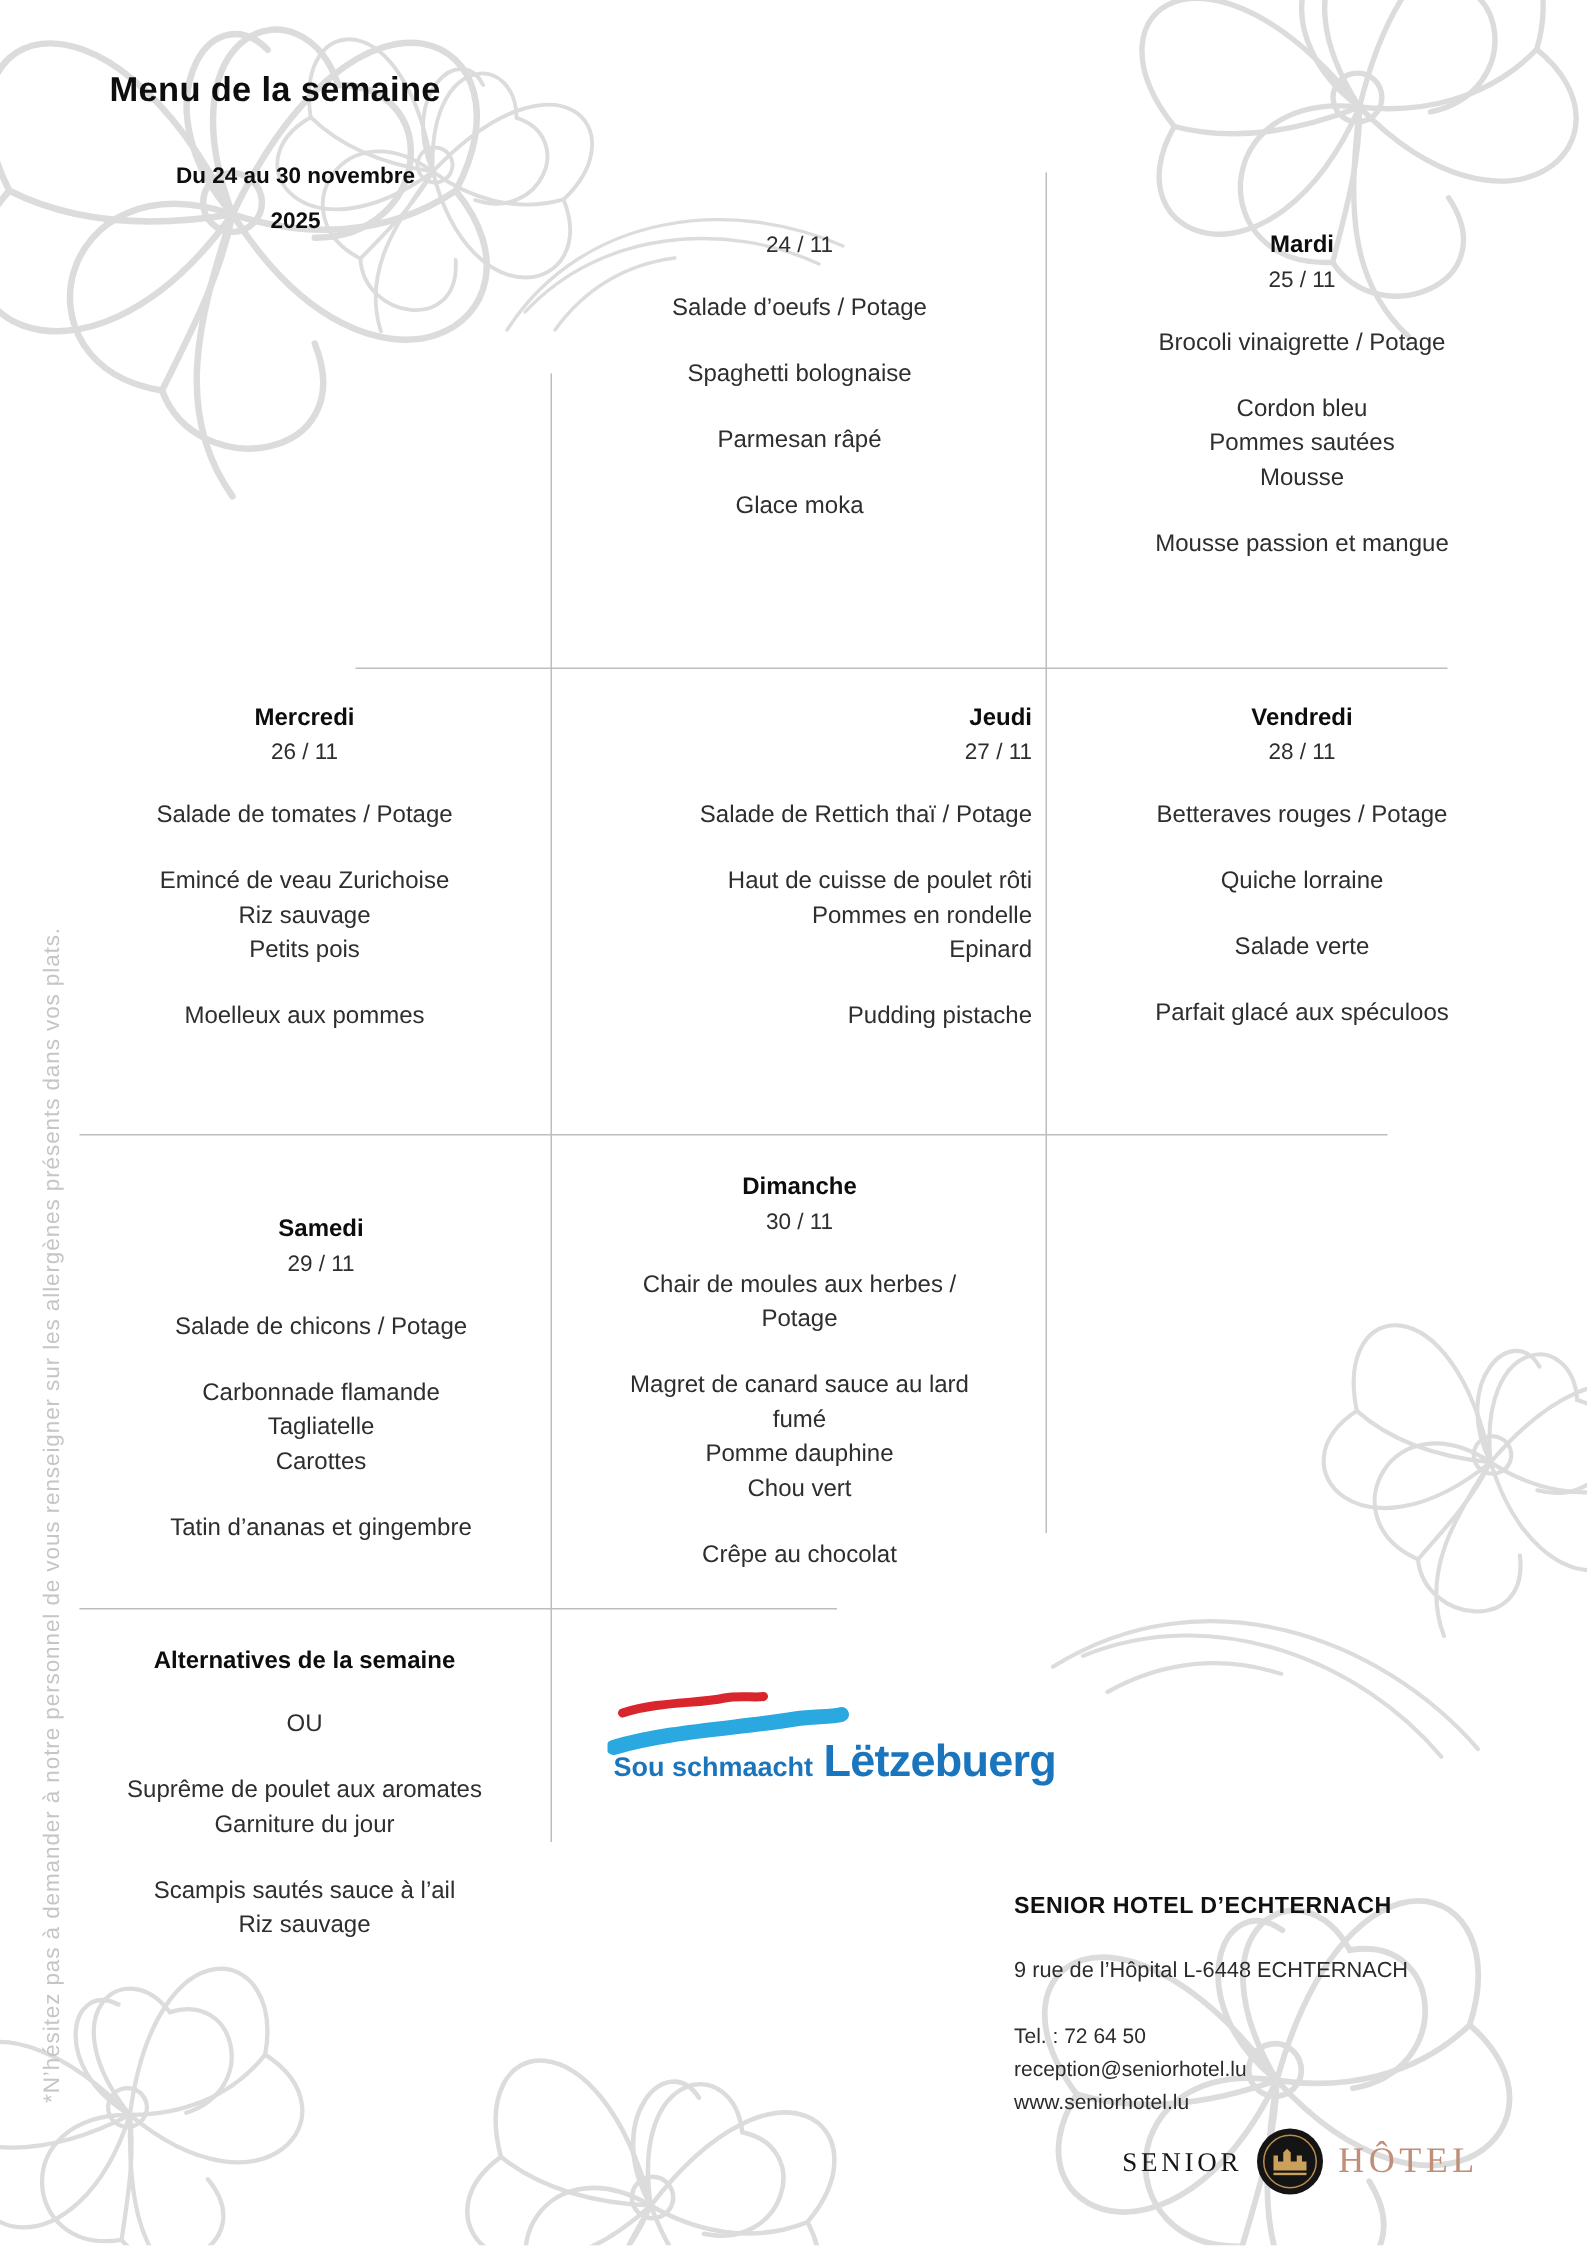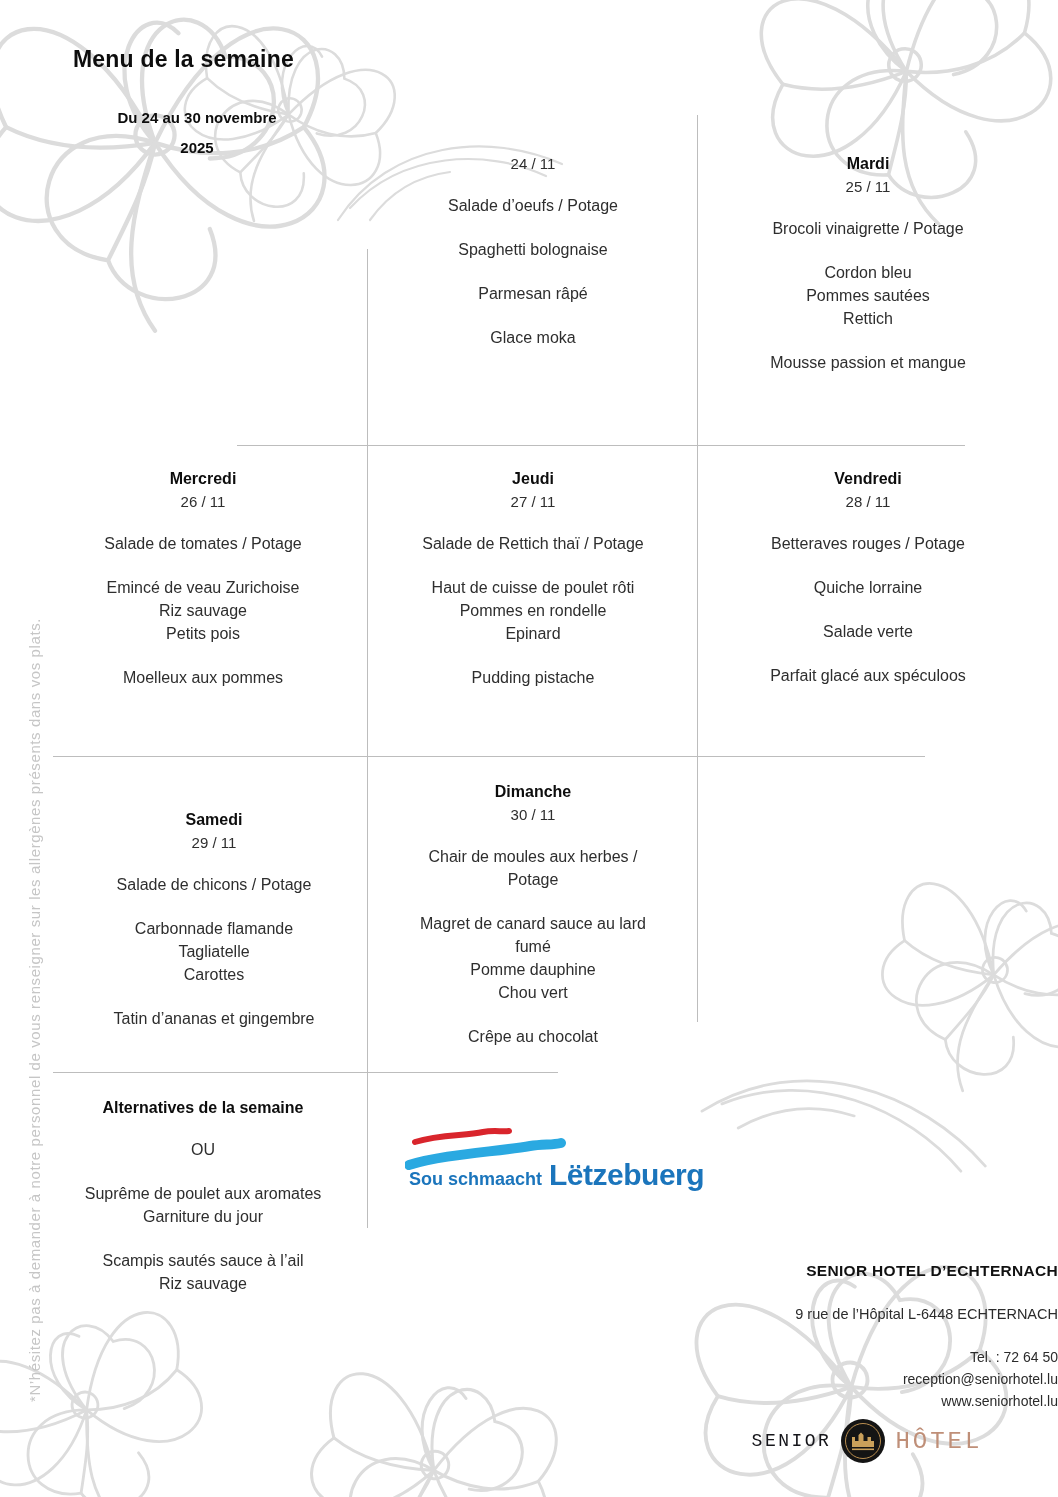--- a/index.html
+++ b/index.html
@@ -57,21 +57,21 @@
 
   
   .cell {
     position: absolute;
     width: 310px;
     text-align: center;
   }
   .cell-lundi    { left: 378px; top: 152px; }
   .cell-mardi    { left: 713px; top: 152px; }
   .cell-mercredi { left: 48px;  top: 467px; }
-  .cell-jeudi    { left: 378px; top: 467px; }
+  .cell-jeudi    { left: 378px; top: 467px; text-align: right; }
   .cell-vendredi { left: 713px; top: 467px; }
   .cell-samedi   { left: 59px;  top: 780px; margin-top: 28px; }
   .cell-dimanche { left: 378px; top: 780px; }
   .cell-alt      { left: 48px;  top: 1096px; }
 
   .day-name {
     font-size: 16px;
     font-weight: 700;
     line-height: 23px;
     color: #0d0d0d;
@@ -124,35 +124,35 @@
     align-items: baseline;
     gap: 7px;
   }
   .campaign-small { font-size: 18px; font-weight: 700; }
   .campaign-large { font-size: 30px; font-weight: 700; letter-spacing: -0.5px; }
 
   
   .footer-block {
     position: absolute;
     left: 676px; width: 382px;
-    text-align: right;
+    text-align: left;
     color: #2b2b2b;
   }
   .hotel-name   { top: 1262px; font-size: 15.5px; font-weight: 700; color: #111; letter-spacing: 0.3px; }
   .hotel-address{ top: 1306px; font-size: 14.5px; }
   .hotel-contact{ top: 1346px; font-size: 14px; line-height: 22px; }
 
   .hotel-logo {
     position: absolute;
     left: 676px; top: 1418px; width: 382px;
     display: flex;
     align-items: center;
     justify-content: center;
     gap: 9px;
-    font-family: Liberation Mono, monospace;
+    font-family: Liberation Serif, serif;
   }
   .hotel-logo .senior { font-size: 18px; letter-spacing: 2.5px; color: #15151a; }
   .hotel-logo .hotel  { font-size: 24px; letter-spacing: 3px; }
 </style>
 </head>
 <body>
 
 <div class="page">
 
   <svg class="florals" viewBox="0 0 1058 1497" xmlns="http://www.w3.org/2000/svg" aria-hidden="true">
@@ -224,21 +224,21 @@
     <div class="cell cell-mardi">
       <div class="day-name">Mardi</div>
       <div class="day-date">25 / 11</div>
       <div class="courses">
           <div class="course">
             <div class="course-line">Brocoli vinaigrette / Potage</div>
           </div>
           <div class="course">
             <div class="course-line">Cordon bleu</div>
             <div class="course-line">Pommes sautées</div>
-            <div class="course-line">Rettich</div>
+            <div class="course-line">Mousse</div>
           </div>
           <div class="course">
             <div class="course-line">Mousse passion et mangue</div>
           </div>
         </div>
     </div>
     <div class="cell cell-mercredi">
       <div class="day-name">Mercredi</div>
       <div class="day-date">26 / 11</div>
       <div class="courses">

